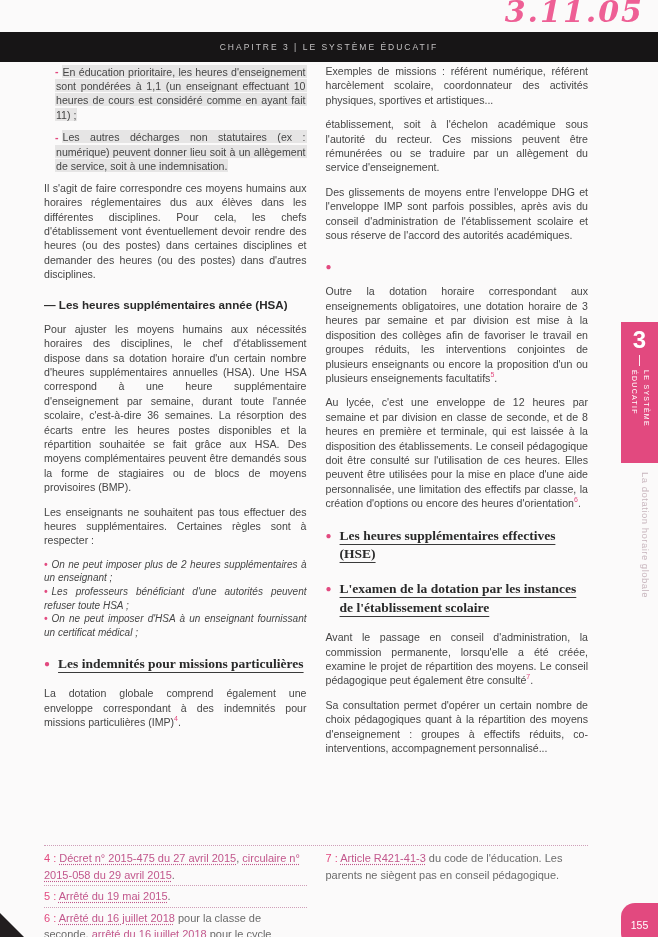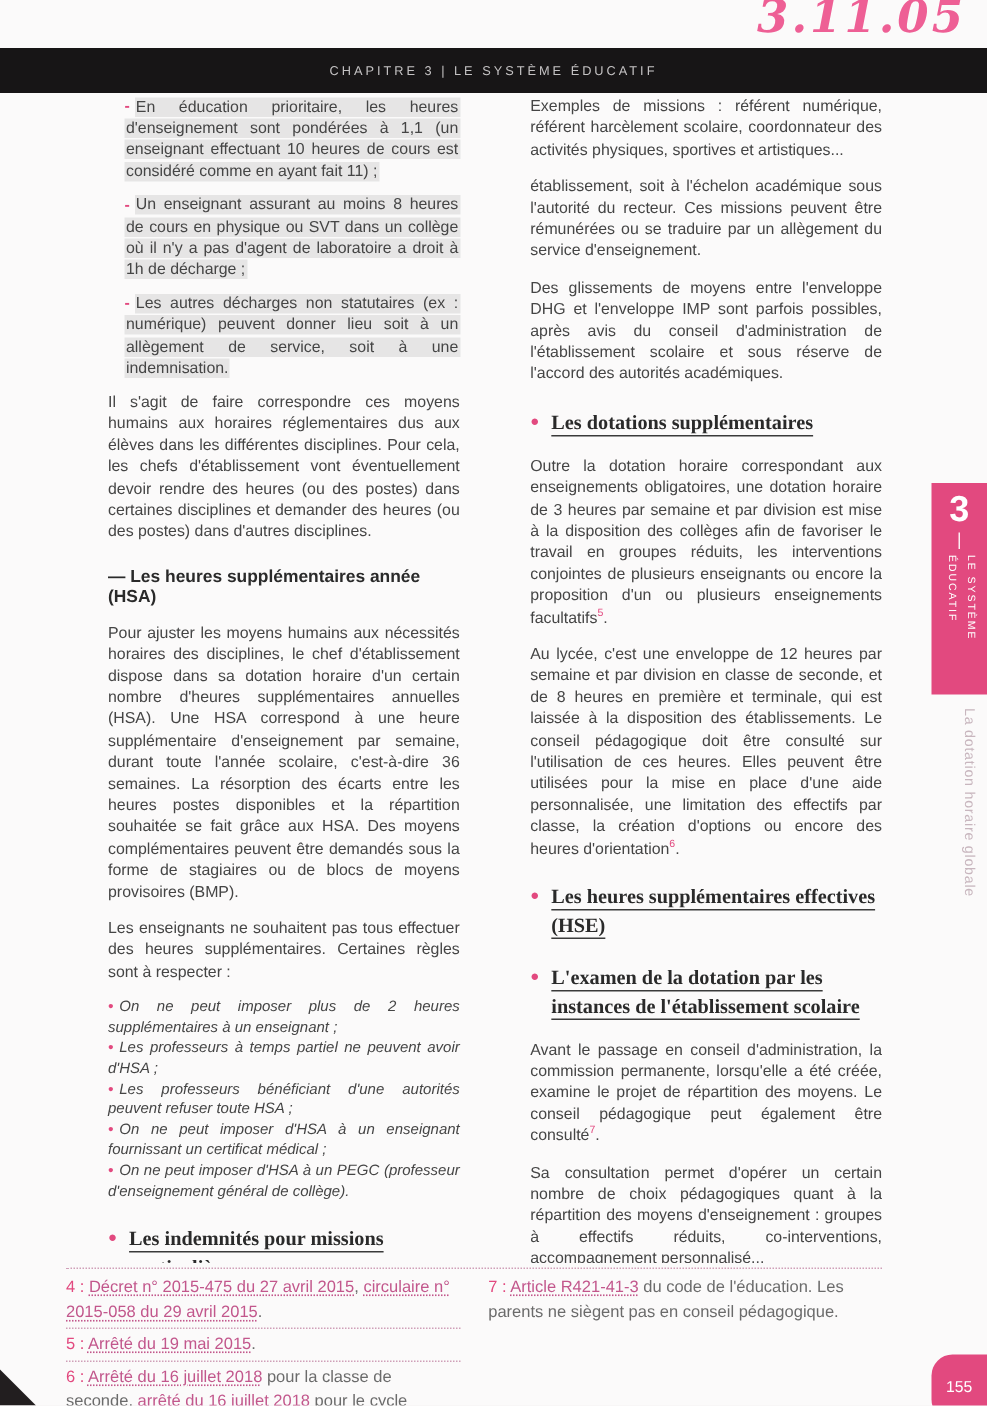--- a/index.html
+++ b/index.html
@@ -16,21 +16,21 @@
 
   
   .topbar{position:absolute;top:0;left:0;width:658px;height:30px;background:#171516;margin-top:32px;}
   .breadcrumb{position:absolute;top:0;left:0;right:0;height:30px;line-height:30px;text-align:center;
     color:#c4c2c3;font-size:8.5px;letter-spacing:2px;}
   .edition-code{position:absolute;top:-6px;right:14px;color:#ee5f95;font-size:30px;font-weight:bold;
     font-style:italic;font-family:"DejaVu Serif",serif;letter-spacing:2px;}
 
   
   .content{position:absolute;top:64px;left:44px;width:544px;height:778px;display:flex;gap:19px;overflow:hidden;}
-  .col{flex:1;min-width:0;margin-left:28px;}
+  .col{flex:1;min-width:0;}
   .para{font-size:10.6px;line-height:1.36;color:var(--body);text-align:justify;margin-bottom:10px;}
   .dash{padding-left:11px;margin-bottom:8px;}
   .marker{color:var(--accent);font-weight:bold;margin-right:3px;}
   .hl{background:var(--hl);box-decoration-break:clone;-webkit-box-decoration-break:clone;padding:0.5px 1px;}
   .sup{color:var(--accent);font-size:7px;vertical-align:super;line-height:0;}
   .subhead{font-size:11.6px;font-weight:bold;color:var(--ink);margin:16px 0 11px;}
   .section{display:flex;align-items:flex-start;gap:8px;margin:16px 0 12px;
     font-family:"Liberation Serif","DejaVu Serif",serif;font-size:13.5px;font-weight:bold;color:var(--ink);line-height:1.4;}
   .section .dot{color:var(--accent);font-size:10px;line-height:1;margin-top:4px;}
   .section-label{text-decoration:underline;text-decoration-thickness:1px;text-underline-offset:3.5px;text-decoration-color:#3a3a3a;}
@@ -67,46 +67,42 @@
 <div class="page" data-name="page-root">
 
   <header class="topbar" data-name="header-bar">
     <div class="breadcrumb" data-name="breadcrumb">CHAPITRE 3  |  LE SYSTÈME ÉDUCATIF</div>
   </header>
   <div class="edition-code" data-name="edition-code">3.11.05</div>
 
   <main class="content" data-name="content-area">
     <section class="col" data-name="column-left">
         <p class="para dash" data-name="dash-item"><span class="marker" data-name="dash-marker-icon">-</span><span class="hl" data-name="highlighted-text">En éducation prioritaire, les heures d'enseignement sont pondérées à 1,1 (un enseignant effectuant 10 heures de cours est considéré comme en ayant fait 11) ;</span></p>
-        <p class="para dash" data-name="dash-item"><span class="marker" data-name="dash-marker-icon">-</span><span class="hl" data-name="highlighted-text">Un enseignant assurant au moins 8 heures de cours en physique ou SVT dans un collège où il n'y a pas d'agent de laboratoire a droit à 1h de décharge ;</span></p>
         <p class="para dash" data-name="dash-item"><span class="marker" data-name="dash-marker-icon">-</span><span class="hl" data-name="highlighted-text">Les autres décharges non statutaires (ex : numérique) peuvent donner lieu soit à un allègement de service, soit à une indemnisation.</span></p>
         <p class="para" data-name="paragraph"><span data-name="text-segment">Il s'agit de faire correspondre ces moyens humains aux horaires réglementaires dus aux élèves dans les différentes disciplines. Pour cela, les chefs d'établissement vont éventuellement devoir rendre des heures (ou des postes) dans certaines disciplines et demander des heures (ou des postes) dans d'autres disciplines.</span></p>
         <h3 class="subhead" data-name="subsection-heading">— Les heures supplémentaires année (HSA)</h3>
         <p class="para" data-name="paragraph"><span data-name="text-segment">Pour ajuster les moyens humains aux nécessités horaires des disciplines, le chef d'établissement dispose dans sa dotation horaire d'un certain nombre d'heures supplémentaires annuelles (HSA). Une HSA correspond à une heure supplémentaire d'enseignement par semaine, durant toute l'année scolaire, c'est-à-dire 36 semaines. La résorption des écarts entre les heures postes disponibles et la répartition souhaitée se fait grâce aux HSA. Des moyens complémentaires peuvent être demandés sous la forme de stagiaires ou de blocs de moyens provisoires (BMP).</span></p>
         <p class="para" data-name="paragraph"><span data-name="text-segment">Les enseignants ne souhaitent pas tous effectuer des heures supplémentaires. Certaines règles sont à respecter :</span></p>
         <ul class="bullets" data-name="bullet-list">
           <li data-name="bullet-item"><span class="bmark" data-name="bullet-icon">•</span><span data-name="text-segment">On ne peut imposer plus de 2 heures supplémentaires à un enseignant ;</span></li>
-          <li data-name="bullet-item"><span class="bmark" data-name="bullet-icon">•</span><span data-name="text-segment">Les professeurs à temps partiel ne peuvent avoir d'HSA ;</span></li>
           <li data-name="bullet-item"><span class="bmark" data-name="bullet-icon">•</span><span data-name="text-segment">Les professeurs bénéficiant d'une autorités peuvent refuser toute HSA ;</span></li>
           <li data-name="bullet-item"><span class="bmark" data-name="bullet-icon">•</span><span data-name="text-segment">On ne peut imposer d'HSA à un enseignant fournissant un certificat médical ;</span></li>
-          <li data-name="bullet-item"><span class="bmark" data-name="bullet-icon">•</span><span data-name="text-segment">On ne peut imposer d'HSA à un PEGC (professeur d'enseignement général de collège).</span></li>
         </ul>
         <h2 class="section" data-name="section-heading">
           <span class="dot" data-name="section-bullet-icon">●</span>
           <span class="section-label" data-name="section-heading-label">Les indemnités pour missions particulières</span>
         </h2>
         <p class="para" data-name="paragraph"><span data-name="text-segment">La dotation globale comprend également une enveloppe correspondant à des indemnités pour missions particulières (IMP)</span><span class="sup" data-name="footnote-ref">4</span><span data-name="text-segment">.</span></p>
       </section>
     <section class="col" data-name="column-right">
         <p class="para" data-name="paragraph"><span data-name="text-segment">Exemples de missions : référent numérique, référent harcèlement scolaire, coordonnateur des activités physiques, sportives et artistiques...</span></p>
         <p class="para" data-name="paragraph"><span data-name="text-segment">établissement, soit à l'échelon académique sous l'autorité du recteur. Ces missions peuvent être rémunérées ou se traduire par un allègement du service d'enseignement.</span></p>
         <p class="para" data-name="paragraph"><span data-name="text-segment">Des glissements de moyens entre l'enveloppe DHG et l'enveloppe IMP sont parfois possibles, après avis du conseil d'administration de l'établissement scolaire et sous réserve de l'accord des autorités académiques.</span></p>
         <h2 class="section" data-name="section-heading">
           <span class="dot" data-name="section-bullet-icon">●</span>
-          <span class="section-label" data-name="section-heading-label">Les dotations supplémentaires</span>
         </h2>
         <p class="para" data-name="paragraph"><span data-name="text-segment">Outre la dotation horaire correspondant aux enseignements obligatoires, une dotation horaire de 3 heures par semaine et par division est mise à la disposition des collèges afin de favoriser le travail en groupes réduits, les interventions conjointes de plusieurs enseignants ou encore la proposition d'un ou plusieurs enseignements facultatifs</span><span class="sup" data-name="footnote-ref">5</span><span data-name="text-segment">.</span></p>
         <p class="para" data-name="paragraph"><span data-name="text-segment">Au lycée, c'est une enveloppe de 12 heures par semaine et par division en classe de seconde, et de 8 heures en première et terminale, qui est laissée à la disposition des établissements. Le conseil pédagogique doit être consulté sur l'utilisation de ces heures. Elles peuvent être utilisées pour la mise en place d'une aide personnalisée, une limitation des effectifs par classe, la création d'options ou encore des heures d'orientation</span><span class="sup" data-name="footnote-ref">6</span><span data-name="text-segment">.</span></p>
         <h2 class="section" data-name="section-heading">
           <span class="dot" data-name="section-bullet-icon">●</span>
           <span class="section-label" data-name="section-heading-label">Les heures supplémentaires effectives (HSE)</span>
         </h2>
         <h2 class="section" data-name="section-heading">
           <span class="dot" data-name="section-bullet-icon">●</span>
           <span class="section-label" data-name="section-heading-label">L'examen de la dotation par les instances de l'établissement scolaire</span>

